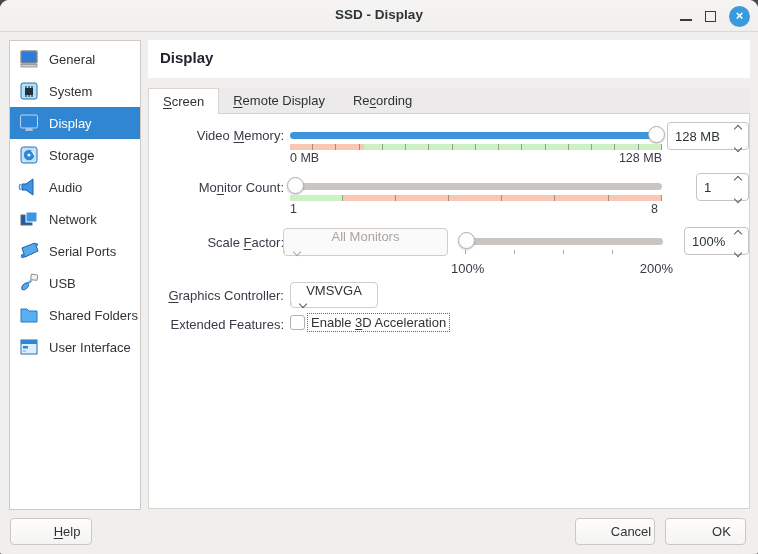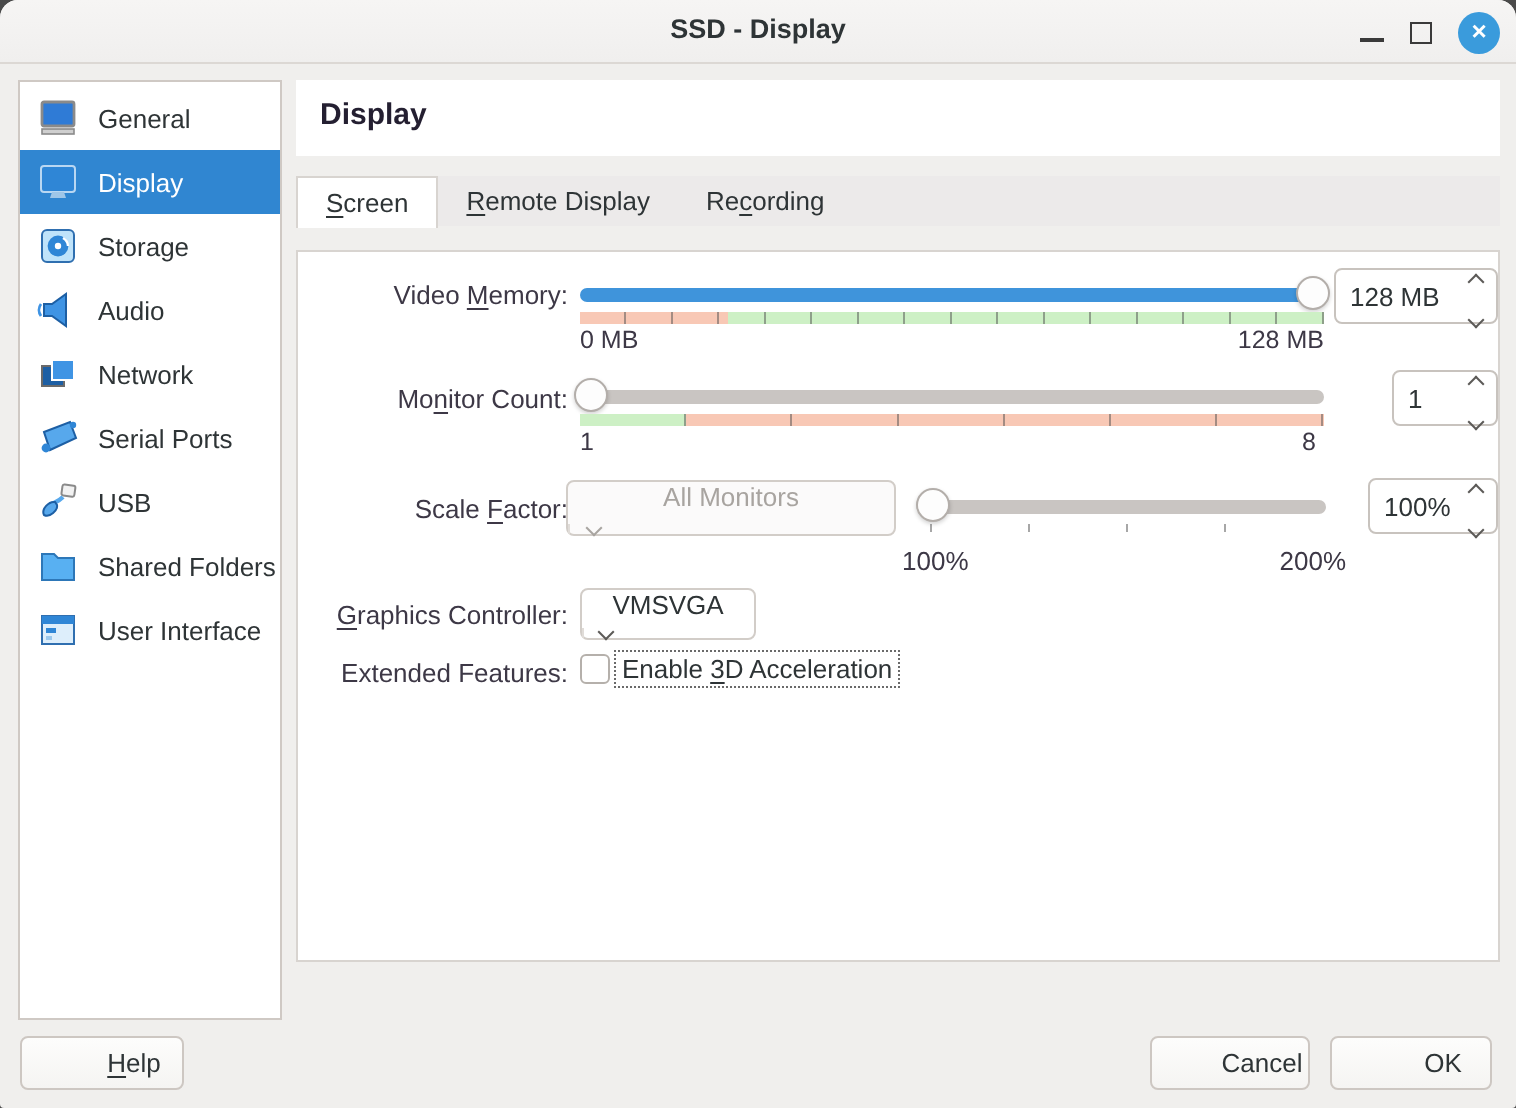--- a/index.html
+++ b/index.html
@@ -19,21 +19,21 @@
   .side-item.selected{background:#3086d1;}
   .side-item.selected .lbl{color:#ffffff;}
   .side-item svg{flex:0 0 auto;}
   
   .main{position:absolute;left:148px;top:40px;width:602px;height:469px;}
   .page-header{position:absolute;left:0;top:0;width:602px;height:38px;background:#fff;}
   .page-header span{position:absolute;left:12px;top:9px;font-size:15px;font-weight:bold;color:#241f31;}
   .tabbar{position:absolute;left:0;top:48px;width:602px;height:25px;background:#eceaea;display:flex;}
   .tab{padding:0 14px;display:flex;align-items:center;font-size:13px;color:#2e3436;}
   .tab.active{background:#fff;border:1px solid #d8d4d0;border-bottom:none;height:26px;z-index:2;}
-  .panel{position:absolute;left:0;top:85px;width:602px;height:356px;background:#fff;border:1px solid #d8d4d0;}
+  .panel{position:absolute;left:0;top:73px;width:602px;height:396px;background:#fff;border:1px solid #d8d4d0;}
   .row-label{position:absolute;left:8px;width:127px;text-align:right;font-size:13px;color:#3d3846;white-space:nowrap;}
   u{text-decoration:underline;text-underline-offset:2px;}
   
   .vslider{position:absolute;height:18px;}
   .vslider .track{position:absolute;top:5.5px;left:0;right:0;height:7px;border-radius:3.5px;}
   .track.filled{background:#3f94db;}
   .track.empty{background:#c9c5c2;}
   .handle{position:absolute;top:0;width:17px;height:17px;background:#fdfdfd;border:1px solid #b3aeaa;border-radius:50%;box-shadow:0 1px 2px rgba(0,0,0,.18);}
   .ticks{position:absolute;height:6px;display:flex;}
   .seg{height:100%;}
@@ -80,20 +80,28 @@
   </div>
 
   <div class="sidebar">
     <div class="side-item">
       <svg width="22" height="22" viewBox="0 0 22 22">
           <rect x="3" y="3" width="16" height="12" rx="1" fill="#2f7bd6" stroke="#8a8a8a" stroke-width="1.4"></rect>
           <rect x="3" y="16.5" width="16" height="2.5" fill="#cfcfcf" stroke="#8a8a8a" stroke-width="0.8"></rect>
         </svg>
       <span class="lbl">General</span>
     </div>
+    <div class="side-item">
+      <svg width="22" height="22" viewBox="0 0 22 22">
+          <rect x="3" y="3" width="16" height="16" rx="2" fill="#aee0f8" stroke="#2f6fb0"></rect>
+          <rect x="7" y="8" width="8" height="7" fill="#22303c"></rect>
+          <path d="M8 6v2M11 6v2M14 6v2M8 15v2M11 15v2M14 15v2" stroke="#22303c" stroke-width="1.2"></path>
+        </svg>
+      <span class="lbl">System</span>
+    </div>
     <div class="side-item selected">
       <svg width="22" height="22" viewBox="0 0 22 22">
           <rect x="2.5" y="3" width="17" height="13" rx="1.5" fill="#2f86d6" stroke="#b9d7f2"></rect>
           <path d="M8 16h6l1 3H7z" fill="#9fc6e8"></path>
         </svg>
       <span class="lbl">Display</span>
     </div>
     <div class="side-item">
       <svg width="22" height="22" viewBox="0 0 22 22">
           <rect x="3" y="3" width="16" height="16" rx="2.5" fill="#bfe3fa" stroke="#2f6fb0"></rect>

